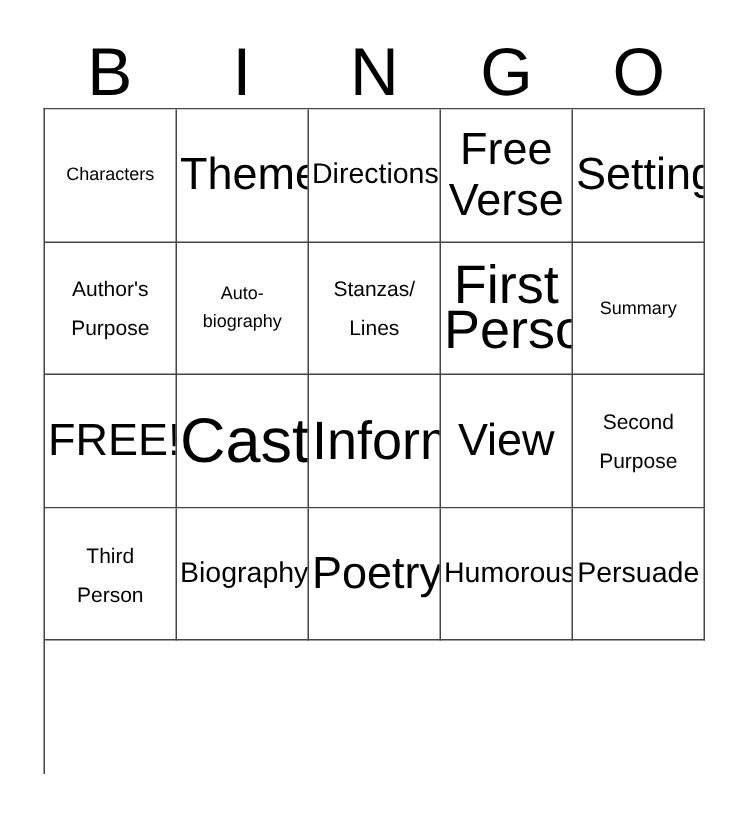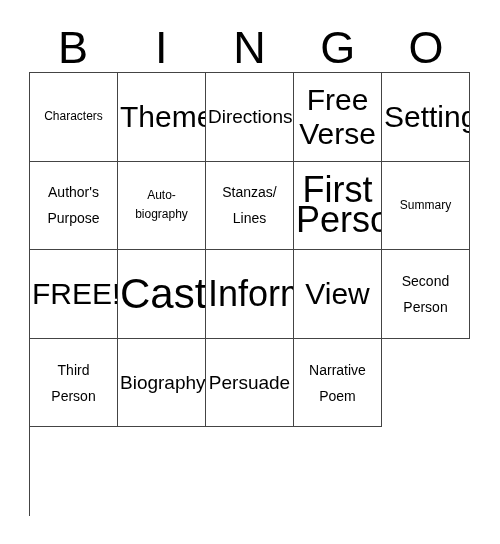--- a/index.html
+++ b/index.html
@@ -146,32 +146,34 @@
     </div>
     <div class="cell">
       <span class="cell-text fs-xl">Inform</span>
     </div>
 
     <div class="cell">
       <span class="cell-text fs-xxl">View</span>
     </div>
     <div class="cell">
       <span class="cell-text fs-l">Second
-Person</span>
+Purpose</span>
     </div>
     <div class="cell">
       <span class="cell-text fs-l">Third
 Person</span>
     </div>
 
     <div class="cell">
       <span class="cell-text fs-m">Biography</span>
     </div>
     <div class="cell">
-      <span class="cell-text fs-m">Persuade</span>
+      <span class="cell-text fs-xxl">Poetry</span>
     </div>
     <div class="cell">
-      <span class="cell-text fs-l">Narrative
-Poem</span>
+      <span class="cell-text fs-m">Humorous</span>
+    </div>
+    <div class="cell">
+      <span class="cell-text fs-m">Persuade</span>
     </div>
 
   </div>
 </div>
 
 </body></html>

